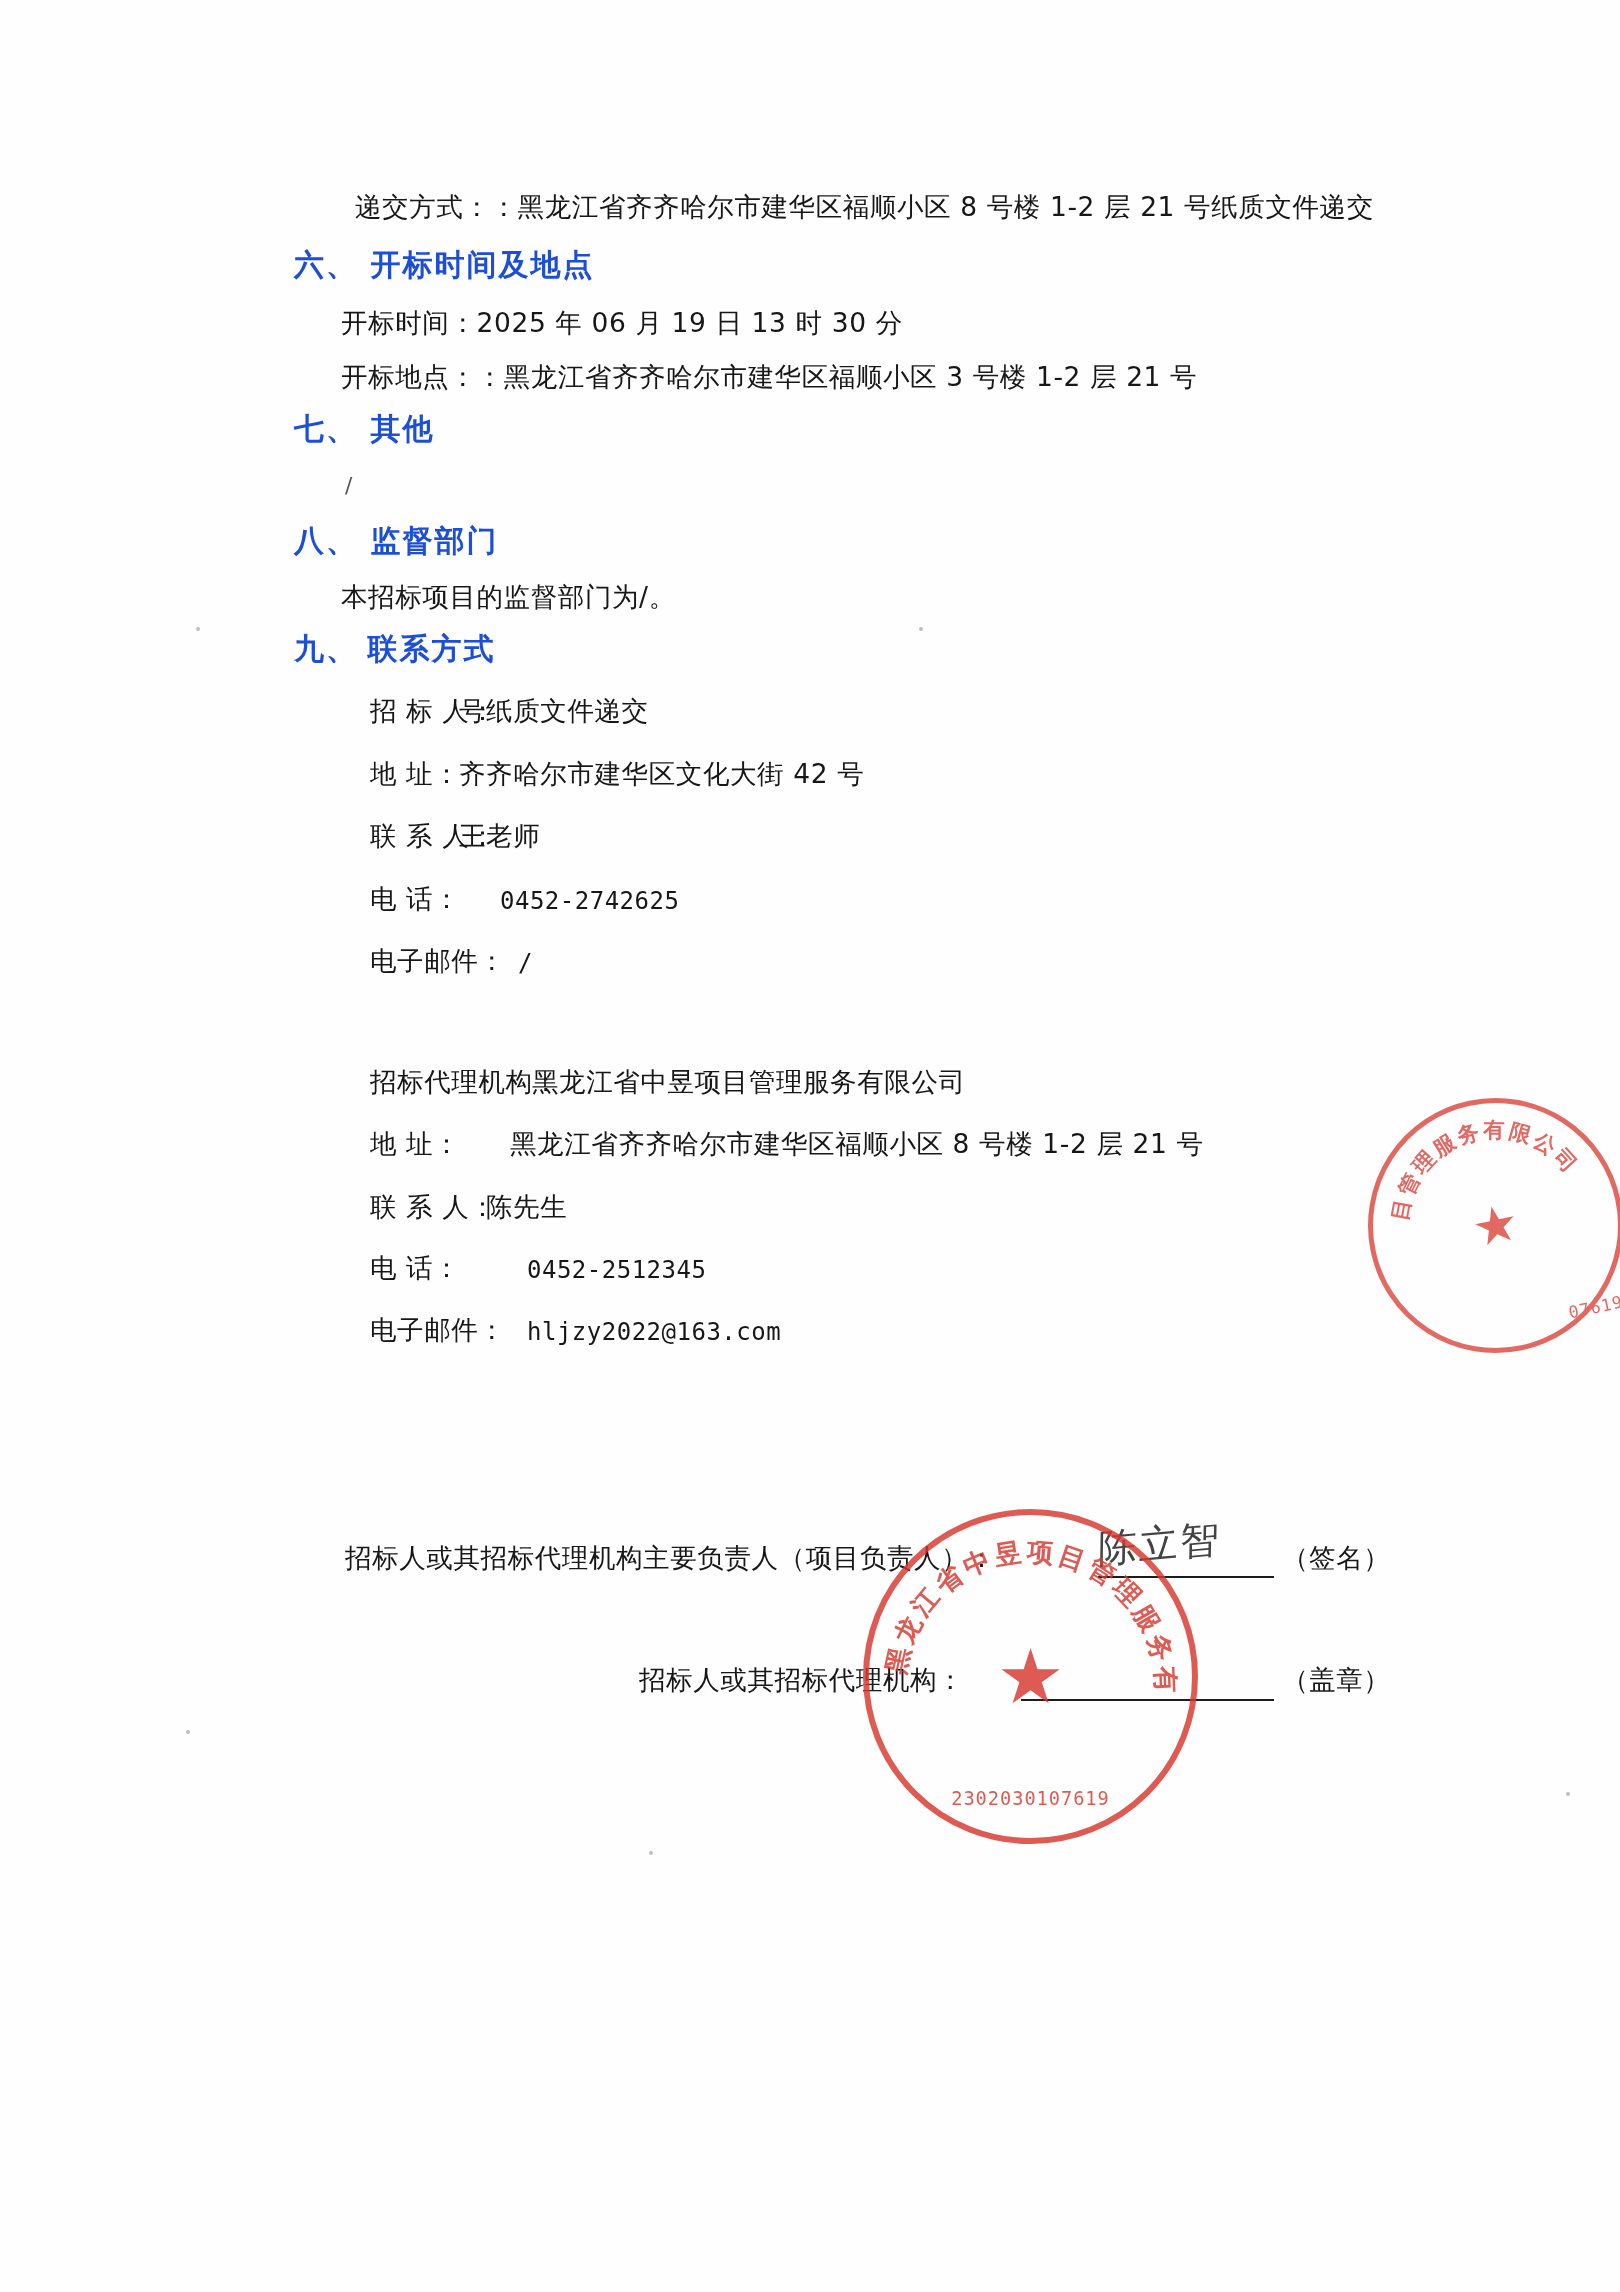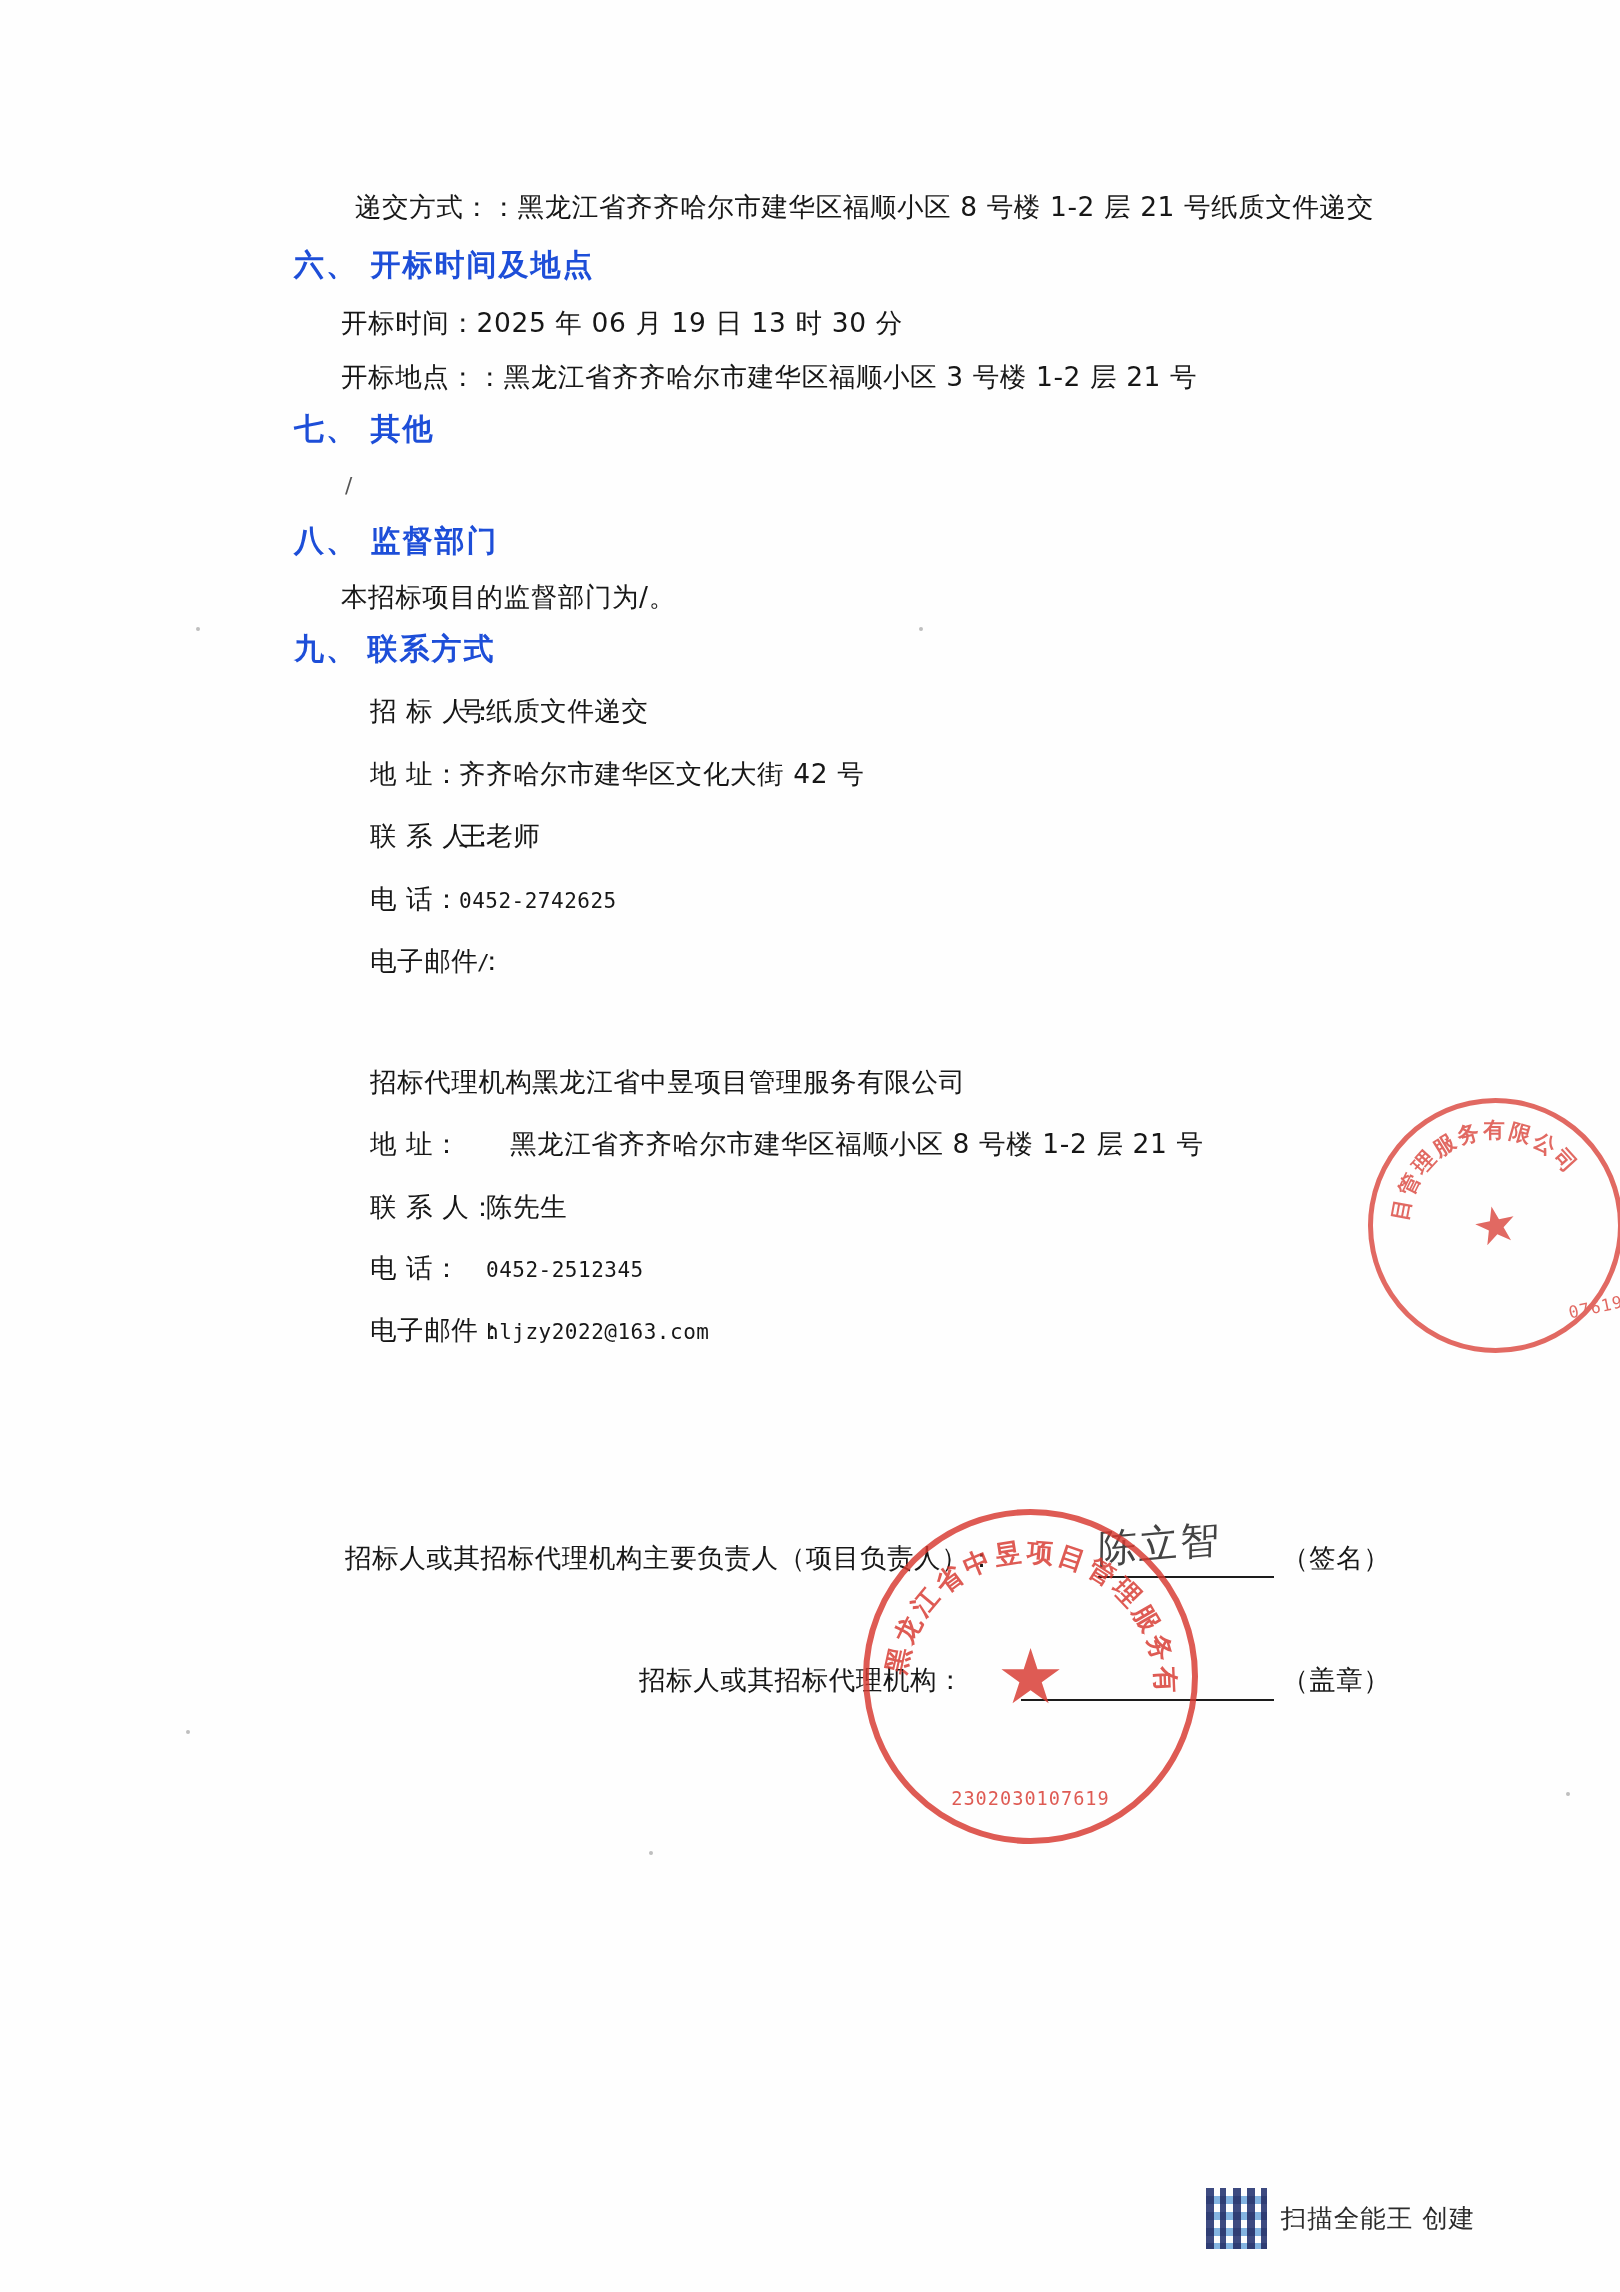--- a/index.html
+++ b/index.html
@@ -36,22 +36,23 @@
     color: #171717;
   }
   .heading {
     font-size: 30px;
     font-weight: bold;
     letter-spacing: 2px;
     color: #1d4ed8;
   }
   .mono {
     font-family: "DejaVu Sans Mono", "Liberation Mono", monospace;
-    font-size: 21px;
+    font-size: 24px;
     letter-spacing: 0.5px;
+    margin-left: 41px;
   }
   .sig-line {
     position: absolute;
     border-bottom: 2px solid #1c1c1c;
     height: 0;
   }
   
   .seal {
     position: absolute;
     border-radius: 50%;
@@ -262,24 +263,20 @@
         <text font-size="27" letter-spacing="4">
           <textPath href="#arcTopMain" startOffset="3%">黑龙江省中昱项目管理服务有限公司</textPath>
         </text>
       </svg>
       <div class="seal-star">
           <span>★</span>
         </div>
       <div class="seal-code">2302030107619</div>
     </div>
 
-    <div class="footer-mark">
-      <div class="qr"></div>
-      <div class="footer-text">扫描全能王  创建</div>
-    </div>
 
     <div class="speck" style="left:196px; top:627px;"></div>
     <div class="speck" style="left:919px; top:627px;"></div>
     <div class="speck" style="left:186px; top:1730px;"></div>
     <div class="speck" style="left:649px; top:1851px;"></div>
     <div class="speck" style="left:1566px; top:1792px;"></div>
 
   </div>
 </div>
 

